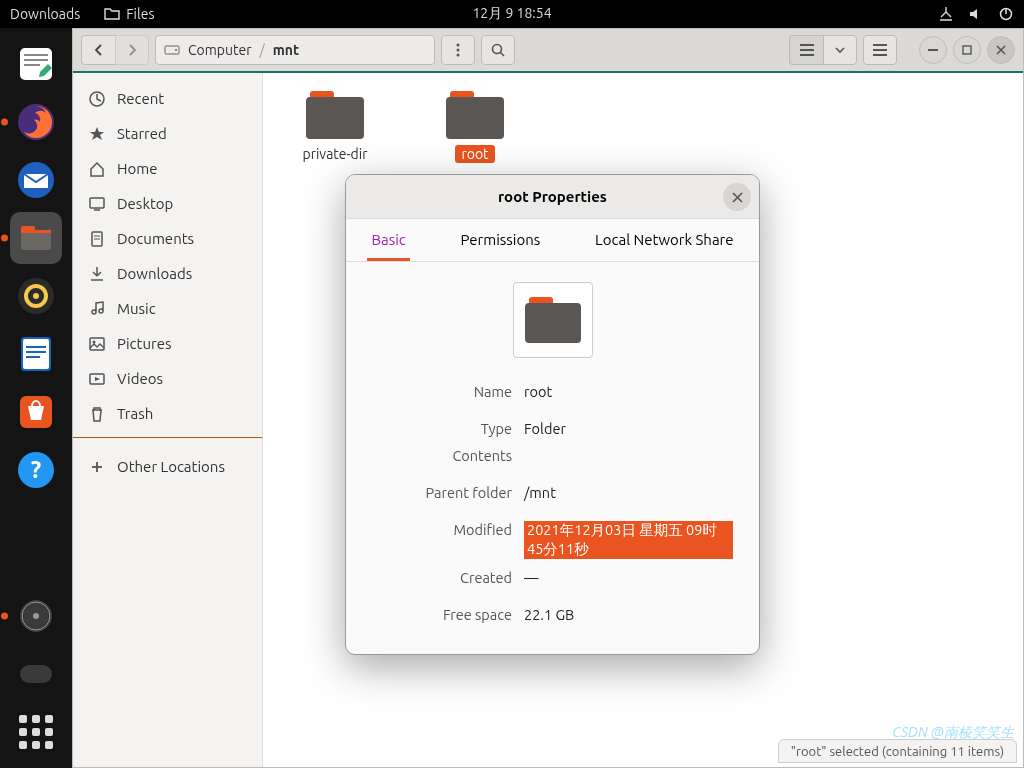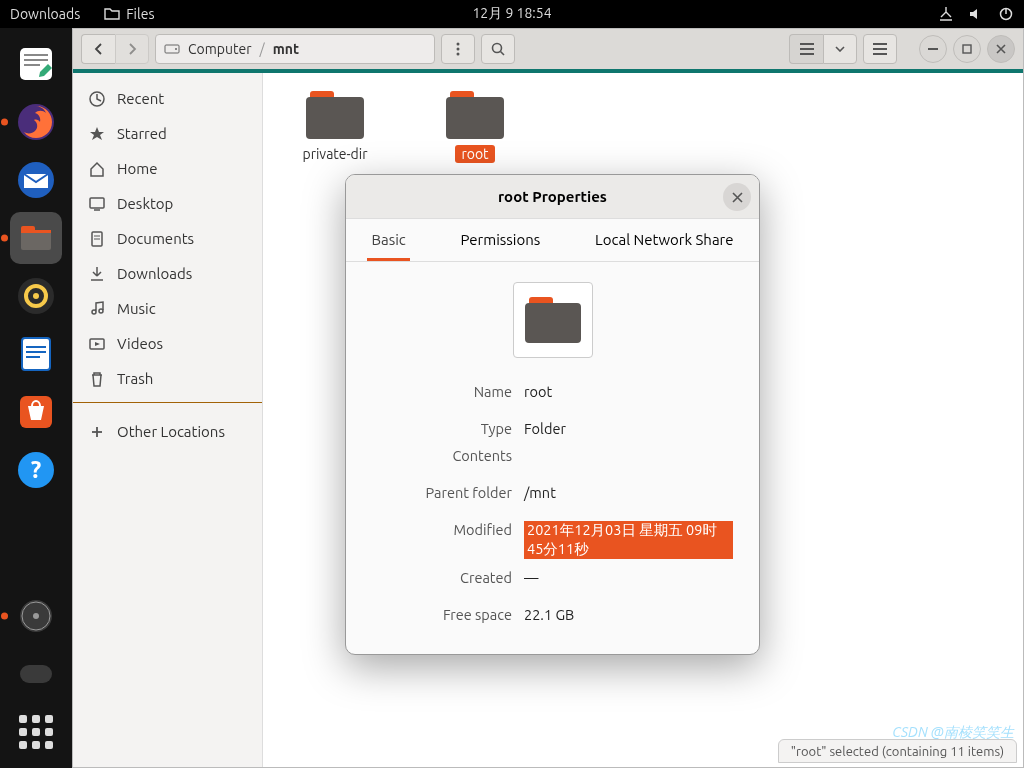--- a/index.html
+++ b/index.html
@@ -18,21 +18,21 @@
 .dock-item { width:52px; height:52px; border-radius:10px; display:flex; align-items:center; justify-content:center; position:relative;}
 .dock-item.active { background:#4a4a4a;}
 .dock-item .dot { position:absolute; left:-9px; top:50%; transform:translateY(-50%); width:7px; height:7px; border-radius:50%; background:#e95420; display:none;}
 .dock-item.running .dot { display:block;}
 .dock .spacer { flex:1;}
 .apps-icon { display:grid; grid-template-columns:repeat(3,8px); grid-template-rows:repeat(3,8px); gap:5px;}
 .apps-icon span{width:8px;height:8px;background:#ddd;border-radius:2px;}
 
 
 .window { position:absolute; left:72px; top:28px; right:0; bottom:0; background:#fafafa; display:flex; flex-direction:column; border:1px solid #bbb;}
-.win-toolbar { height:44px; background:#dcdad7; border-bottom:4px solid #0f766e; display:flex; align-items:center; padding:0 8px; gap:6px;}
+.win-toolbar { height:44px; background:#dcdad7; border-bottom:2px solid #0f766e; display:flex; align-items:center; padding:0 8px; gap:6px;}
 .tb-btn { height:30px; min-width:34px; border:1px solid #bdbbb8; background:#e7e5e2; border-radius:4px; display:flex; align-items:center; justify-content:center; color:#444;}
 .tb-btn.disabled{opacity:.5}
 .tb-group { display:flex;}
 .tb-group .tb-btn:first-child{border-radius:4px 0 0 4px; border-right:none;}
 .tb-group .tb-btn:last-child{border-radius:0 4px 4px 0;}
 .pathbar { flex:1; height:30px; border:1px solid #bdbbb8; background:#eeeceb; border-radius:4px; display:flex; align-items:center; padding:0 8px; gap:8px; color:#333; font-size:14px;}
 .pathbar .sep{color:#999;}
 .win-body{flex:1; display:flex; min-height:0;}
 .sidebar{width:190px; background:#f4f3f2; border-right:1px solid #ddd; padding:8px 0; overflow:auto;}
 .sb-item{display:flex; align-items:center; gap:12px; padding:9px 16px; font-size:15px; color:#333;}
@@ -49,21 +49,21 @@
 
 .statusbar{position:absolute; right:6px; bottom:4px; font-size:13px; color:#555; background:#f4f3f2; border:1px solid #ccc; border-radius:6px 6px 0 0; padding:4px 12px;}
 .watermark{position:absolute; right:10px; bottom:26px; color:#7dd3fc; font-size:14px; opacity:.7; z-index:60; pointer-events:none; font-style:italic;}
 
 
 .dialog{position:absolute; left:345px; top:174px; width:415px; background:#fafafa; border-radius:10px; box-shadow:0 12px 40px rgba(0,0,0,.35); z-index:50; overflow:hidden; border:1px solid #999;}
 .dlg-header{height:44px; background:#ebeae8; display:flex; align-items:center; justify-content:center; position:relative; font-weight:bold; font-size:15px; border-bottom:1px solid #ddd;}
 .dlg-close{position:absolute; right:8px; top:8px; width:28px;height:28px;border-radius:50%;background:#d8d6d4;display:flex;align-items:center;justify-content:center;color:#555;font-size:16px;}
 .tabs{display:flex; border-bottom:1px solid #ddd; padding:0 12px; gap:28px; justify-content:space-around;}
 .tab-btn{padding:12px 4px 10px; font-size:15px; color:#000000; border-bottom:3px solid transparent;}
-.tab-btn.active{border-bottom-color:#e95420; color:#404040;}
+.tab-btn.active{border-bottom-color:#e95420; color:#a21caf;}
 .dlg-body{padding:20px 26px 26px; display:flex; flex-direction:column; align-items:stretch;}
 .big-folder{align-self:center; width:80px;height:76px;border:1px solid #ccc;border-radius:4px;background:#fff;display:flex;align-items:center;justify-content:center;margin-bottom:20px;}
 .big-folder .folder-icon{width:56px;height:46px;}
 .prop-row{display:flex; gap:12px; padding:5px 0; font-size:14.5px;}
 .prop-label{width:140px; text-align:right; color:#555;}
 .prop-val{flex:1; color:#222;}
 .prop-val.highlight{background:#e95420;color:#fff;padding:0 3px;}
 .gap{height:10px;}
 
 .circle-btn{width:28px;height:28px;border-radius:50%;background:#dad8d5;border:1px solid #bfbdba;display:flex;align-items:center;justify-content:center;color:#555;}
@@ -304,20 +304,28 @@
         </div>
         <div class="sb-item">
           <svg viewBox="0 0 16 16">
             <path d="M5 13a2 2 0 100-4 2 2 0 000 4zM7 11V2l7-1v8" fill="none" stroke="#555" stroke-width="1.5"></path>
             <circle cx="12" cy="10" r="2" fill="none" stroke="#555" stroke-width="1.5"></circle>
           </svg>
           <span>Music</span>
         </div>
         <div class="sb-item">
           <svg viewBox="0 0 16 16">
+            <rect x="1" y="2" width="14" height="12" rx="1" fill="none" stroke="#555" stroke-width="1.5"></rect>
+            <circle cx="5" cy="6" r="1.5" fill="#555"></circle>
+            <path d="M1 12l4-4 3 3 3-3 4 4" fill="none" stroke="#555" stroke-width="1.3"></path>
+          </svg>
+          <span>Pictures</span>
+        </div>
+        <div class="sb-item">
+          <svg viewBox="0 0 16 16">
             <rect x="1" y="3" width="14" height="10" rx="1" fill="none" stroke="#555" stroke-width="1.5"></rect>
             <path d="M6 6l5 2-5 2z" fill="#555"></path>
           </svg>
           <span>Videos</span>
         </div>
         <div class="sb-item">
           <svg viewBox="0 0 16 16">
             <path d="M3 4h10M5 4V2h6v2M4 4l1 11h6l1-11" fill="none" stroke="#555" stroke-width="1.5"></path>
           </svg>
           <span>Trash</span>

